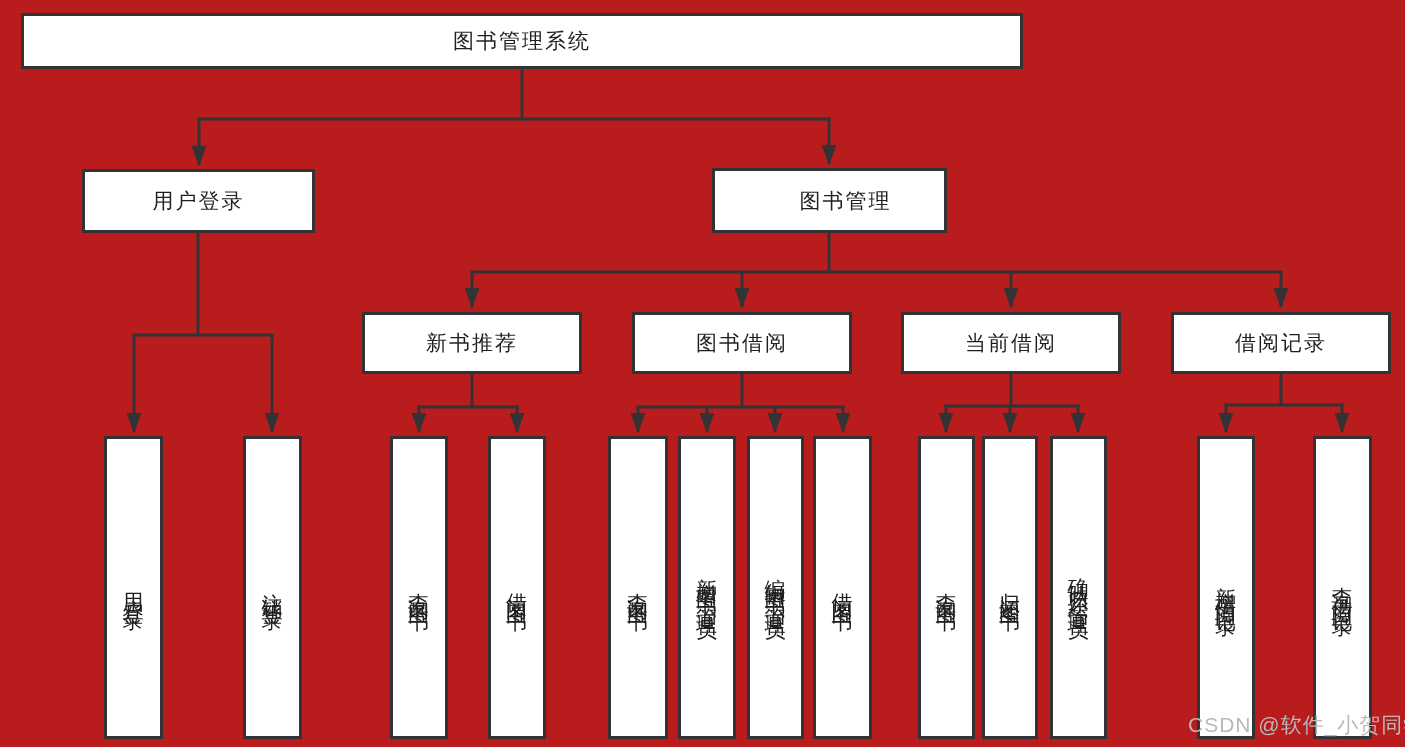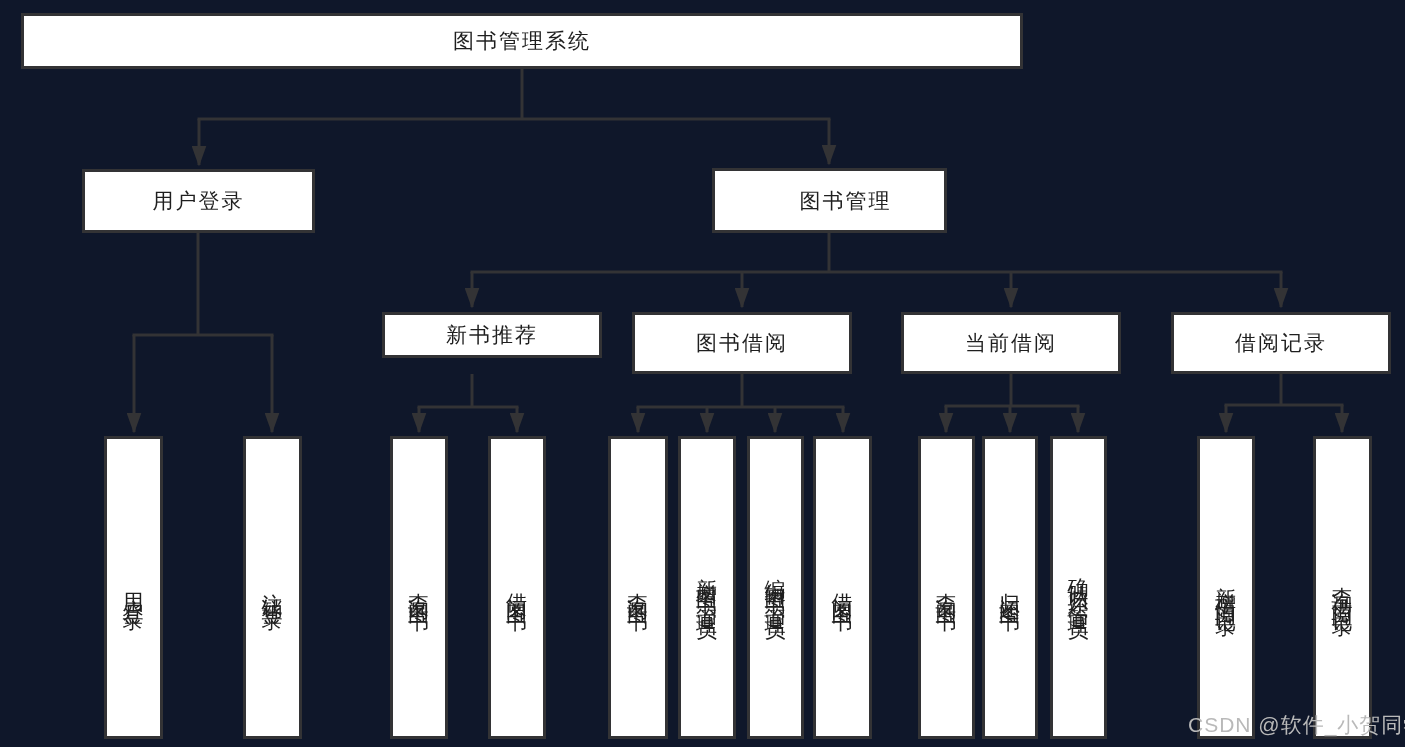--- a/index.html
+++ b/index.html
@@ -4,21 +4,21 @@
 <style>
   html, body {
     margin: 0;
     padding: 0;
     background: #ffffff;
   }
   .canvas {
     position: relative;
     width: 1405px;
     height: 747px;
-    background: #0f172a;
+    background: #b91c1c;
     font-family: "Liberation Sans", "DejaVu Sans", sans-serif;
     overflow: hidden;
   }
   svg.connectors {
     position: absolute;
     left: 0;
     top: 0;
     width: 1405px;
     height: 747px;
   }
@@ -142,21 +142,21 @@
     <span class="hlabel">图书管理系统</span>
   </div>
 
   <div class="hnode" style="left:82px; top:169px; width:233px; height:64px;">
     <span class="hlabel">用户登录</span>
   </div>
   <div class="hnode" style="left:712px; top:168px; width:235px; height:65px;padding-left:32px;">
     <span class="hlabel">图书管理</span>
   </div>
 
-  <div class="hnode" style="left:382px; top:312px; width:220px; height:46px;">
+  <div class="hnode" style="left:362px; top:312px; width:220px; height:62px;">
     <span class="hlabel">新书推荐</span>
   </div>
   <div class="hnode" style="left:901px; top:312px; width:220px; height:62px;">
     <span class="hlabel">当前借阅</span>
   </div>
   <div class="hnode" style="left:632px; top:312px; width:220px; height:62px;">
     <span class="hlabel">图书借阅</span>
   </div>
   <div class="hnode" style="left:1171px; top:312px; width:220px; height:62px;text-align:right;">
     <span class="hlabel">借阅记录</span>

